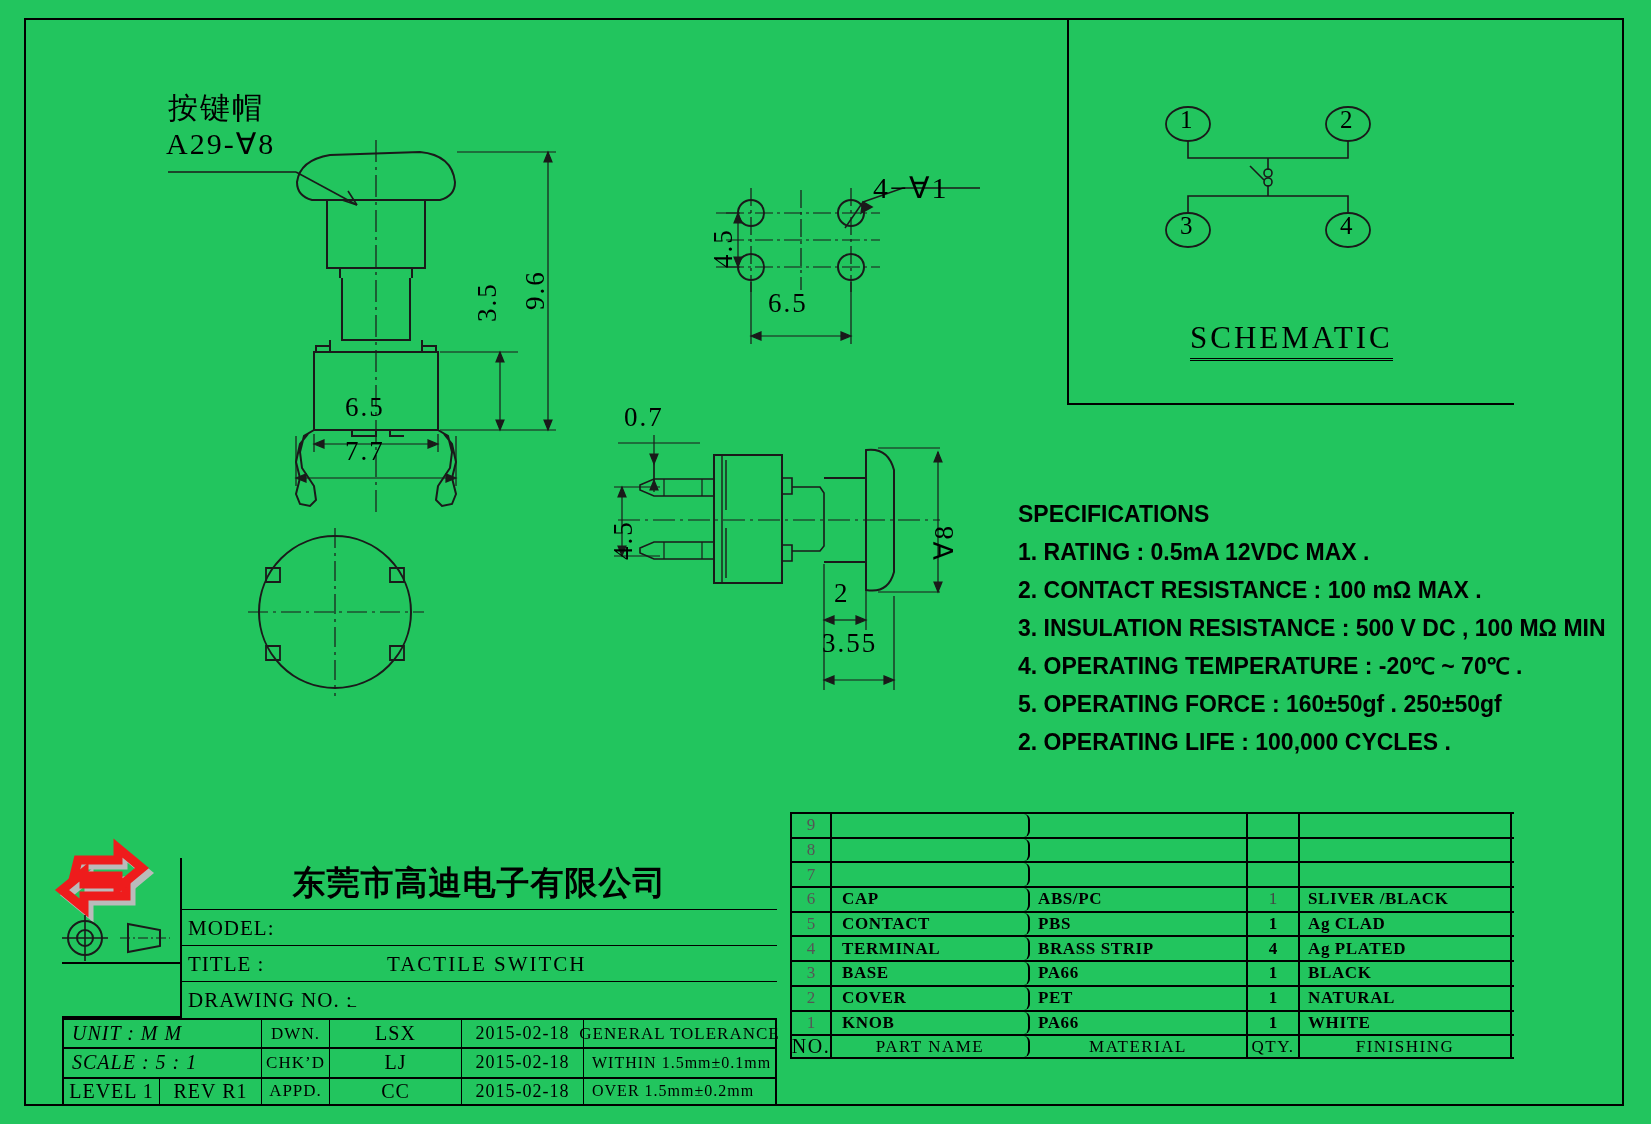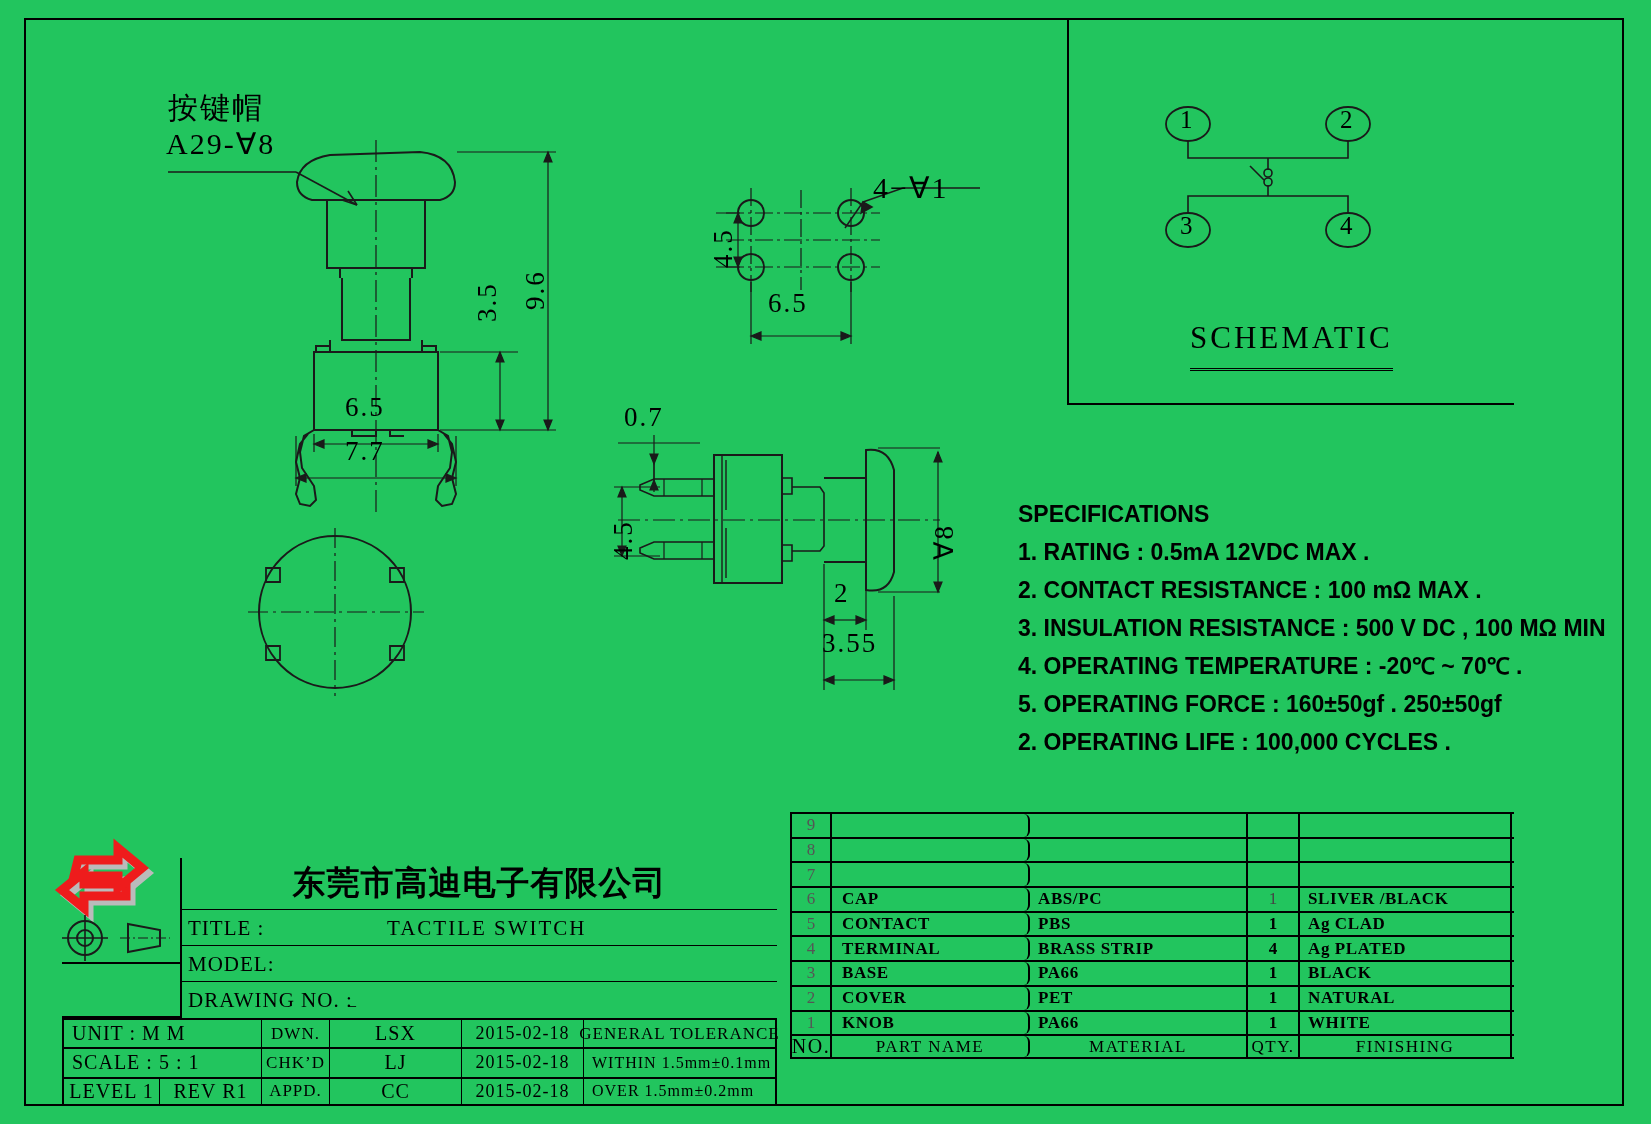--- a/index.html
+++ b/index.html
@@ -3,21 +3,21 @@
 <meta charset="utf-8">
 <style>
   html,body{margin:0;padding:0;background:#fff;}
   body{width:1651px;height:1124px;font-family:"Liberation Serif",serif;color:#000;}
   #sheet{position:relative;width:1651px;height:1124px;overflow:hidden;background:#22c55e;}
   .frame{position:absolute;left:24px;top:18px;width:1600px;height:1088px;border:2px solid #000;box-sizing:border-box;}
   .svgwrap{position:absolute;left:0;top:0;width:1651px;height:1124px;pointer-events:none;}
   svg{display:block;}
   
   .schem-box{position:absolute;left:1067px;top:20px;width:447px;height:385px;border-left:2px solid #000;border-bottom:2px solid #000;box-sizing:border-box;}
-  .schem-title{position:absolute;left:1190px;top:320px;font-size:31px;letter-spacing:3px;font-family:"Liberation Serif",serif;border-bottom:3px double #000;padding-bottom:12px;}
+  .schem-title{position:absolute;left:1190px;top:320px;font-size:31px;letter-spacing:3px;font-family:"Liberation Serif",serif;border-bottom:3px double #000;padding-bottom:2px;}
   
   .specs{position:absolute;left:1018px;top:495px;width:610px;}
   .specs div{font-family:"Liberation Sans",sans-serif;font-size:23px;line-height:38px;white-space:nowrap;font-weight:bold;}
   
   .dim{position:absolute;font-family:"Liberation Serif",serif;font-size:27px;letter-spacing:2px;white-space:nowrap;}
   .dim.v{transform:rotate(-90deg);transform-origin:left top;}
   .cnlabel{position:absolute;font-family:"DejaVu Sans",sans-serif;font-size:26px;white-space:nowrap;letter-spacing:2px;}
   
   .tb{position:absolute;left:62px;top:858px;width:715px;height:248px;box-sizing:border-box;}
   .tb-logo{position:absolute;left:0;top:0;width:120px;height:106px;border-right:2px solid #000;border-bottom:2px solid #000;box-sizing:border-box;}
@@ -29,21 +29,21 @@
   .tb-line .lbl{position:absolute;left:6px;top:6px;font-size:21px;letter-spacing:1px;}
   .tb-line .val{position:absolute;left:205px;top:6px;font-size:21px;letter-spacing:2px;}
   .tb-line .val2{position:absolute;left:166px;top:9px;font-size:16px;}
   .grid{position:absolute;left:0;top:160px;width:715px;height:88px;}
   .grow{display:flex;height:29.3px;box-sizing:border-box;border-top:2px solid #000;}
   .grow:last-child{border-bottom:2px solid #000;}
   .gc{border-right:1.5px solid #000;box-sizing:border-box;position:relative;font-size:20px;display:flex;align-items:center;}
   .gc:first-child{border-left:2px solid #000;}
   .gc.c{justify-content:center;}
   .gc span{white-space:nowrap;letter-spacing:1px;}
-  .w-unit{width:200px;} .w-dwn{width:68px;} .w-who{width:132px;} .w-date{width:122px;} .w-tol{width:193px;}
+  .w-unit{width:200px;font-style:italic;} .w-dwn{width:68px;} .w-who{width:132px;} .w-date{width:122px;} .w-tol{width:193px;}
   .w-lv{width:98px;} .w-rev{width:102px;}
   .pad6{padding-left:8px;}
   
   .pt{position:absolute;left:790px;top:812px;width:724px;}
   .ptrow{display:flex;height:24.7px;border-top:2px solid #000;box-sizing:border-box;}
   .ptrow:last-child{border-bottom:2px solid #000;}
   .ptc{border-right:2px solid #000;box-sizing:border-box;display:flex;align-items:center;font-size:17px;}
   .ptc:first-child{border-left:2px solid #000;}
   .c-no{width:42px;justify-content:center;color:#555;font-family:"Liberation Serif",serif;}
   .c-name{width:198px;padding-left:10px;font-family:"Liberation Serif",serif;font-weight:bold;letter-spacing:.6px;border-radius:6px;}
@@ -295,26 +295,26 @@
   </div>
 
   <div class="tb">
     <div class="tb-logo"></div>
     <div class="tb-proj"></div>
     <div class="tb-right">
       <div class="tb-company">
         <span>东莞市高迪电子有限公司</span>
       </div>
       <div class="tb-line">
+        <span class="lbl">MODEL:</span>
+        <span class="val"></span>
+      </div>
+      <div class="tb-line">
         <span class="lbl">TITLE :</span>
         <span class="val">TACTILE SWITCH</span>
-      </div>
-      <div class="tb-line">
-        <span class="lbl">MODEL:</span>
-        <span class="val"></span>
       </div>
       <div class="tb-line" style="border-bottom:none;">
         <span class="lbl">DRAWING NO.  :</span>
         <span class="val2">_</span>
       </div>
     </div>
 
     <div class="grid">
       <div class="grow">
         <div class="gc w-unit pad6">

